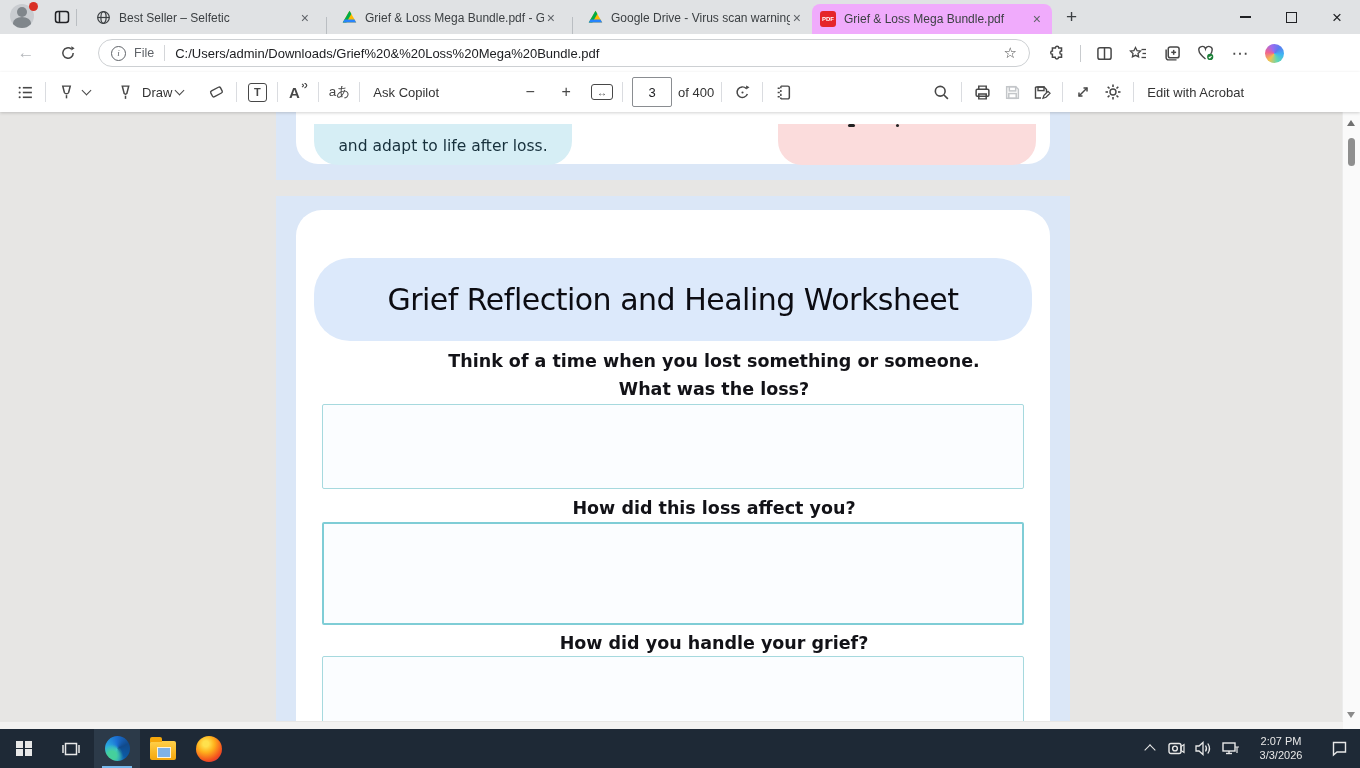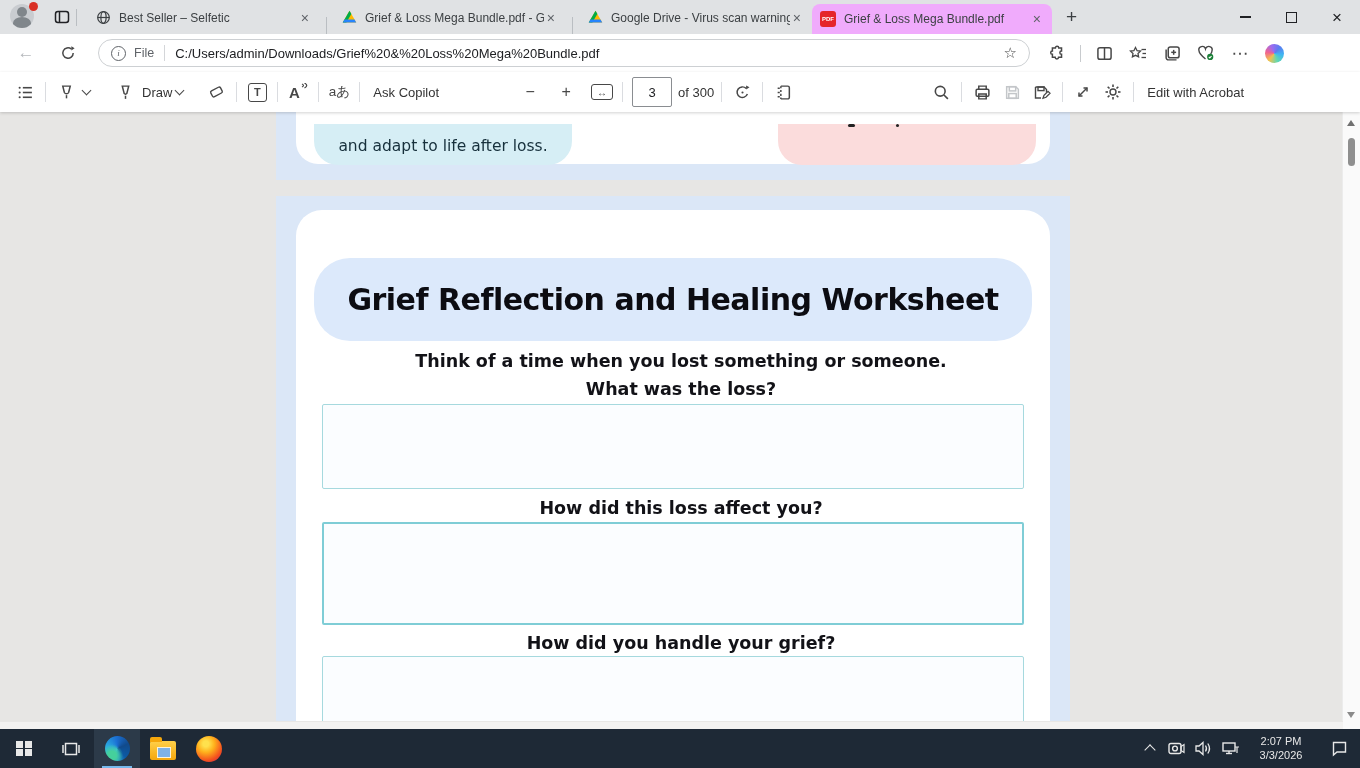--- a/index.html
+++ b/index.html
@@ -71,23 +71,23 @@
   .callout{position:absolute;top:12px;width:258px;height:41px;border-radius:0 0 24px 24px;display:flex;
     align-items:center;justify-content:center;overflow:hidden;}
   .callout.cyan{left:18px;background:#d6eef5;}
   .callout.pink{left:482px;background:#fbdcdc;}
   .callout-text{font-family:"DejaVu Sans",sans-serif;font-size:15.5px;font-weight:500;color:#17303c;padding-top:2px;}
   .frag{position:absolute;top:0;height:2.5px;width:7px;background:#222;border-radius:2px;}
   .page3{top:84px;height:533px;}
   .p3-card{position:absolute;left:20px;top:14px;width:754px;height:519px;background:#fff;border-radius:26px 26px 0 0;}
   .title-banner{position:absolute;left:18px;top:48px;width:718px;height:83px;background:#dce9fb;border-radius:36px;
     display:flex;align-items:center;justify-content:center;}
-  .doc-title{font-family:"DejaVu Sans",sans-serif;font-size:30px;font-weight:700;color:#0c0c12;letter-spacing:-.5px;}
-  .doc-prompt{position:absolute;left:8px;width:100%;text-align:center;font-family:"DejaVu Sans",sans-serif;
-    font-weight:bold;font-size:17.5px;color:#121217;}
+  .doc-title{font-family:"DejaVu Sans",sans-serif;font-size:30px;font-weight:400;color:#0c0c12;letter-spacing:-.5px;}
+  .doc-prompt{position:absolute;left:0;width:100%;text-align:center;font-family:"DejaVu Sans",sans-serif;
+    font-weight:bold;font-size:17.5px;color:#121217;padding-left:41px;}
   .p-line1{top:141px;}
   .p-line2{top:169px;}
   .q2{top:288px;}
   .q3{top:423px;}
   .answer-box{position:absolute;left:26px;width:702px;background:#fbfdff;border:1px solid #a6d9de;border-radius:2px;box-sizing:border-box;}
   .box1{top:194px;height:85px;}
   .box2{top:312px;height:103px;border:2px solid #7fcdd6;}
   .box3{top:446px;height:85px;}
   
   .vscroll{position:absolute;right:0;top:0;width:17px;height:617px;background:#fafafa;border-left:1px solid #ececec;}
@@ -311,21 +311,21 @@
       </span>
     <div class="pt-sep"></div>
     <span class="tool-label" style="margin-left:8px;">Ask Copilot</span>
     <span class="pt glyph16" style="margin-left:74px;">−</span>
     <span class="pt glyph16" style="margin-left:6px;">+</span>
     <span class="pt" style="margin-left:6px;">
         <span class="fitbox">↔</span>
       </span>
     <div class="pt-sep"></div>
     <input class="page-input" value="3" style="">
-    <span class="tool-label">of 300</span>
+    <span class="tool-label">of 400</span>
     <div class="pt-sep"></div>
     <span class="pt">
       <svg width="17" height="17" viewBox="0 0 16 16">
           <path d="M12.6 9.5 a5 5 0 1 1 -1.2 -5.4" fill="none" stroke="#474747" stroke-width="1.4"></path>
           <polygon points="11.4,1.3 11.4,5.2 14.6,3.1" fill="#474747"></polygon>
           <circle cx="8" cy="8" r="1" fill="#474747"></circle>
         </svg>
     </span>
     <div class="pt-sep"></div>
     <span class="pt">

